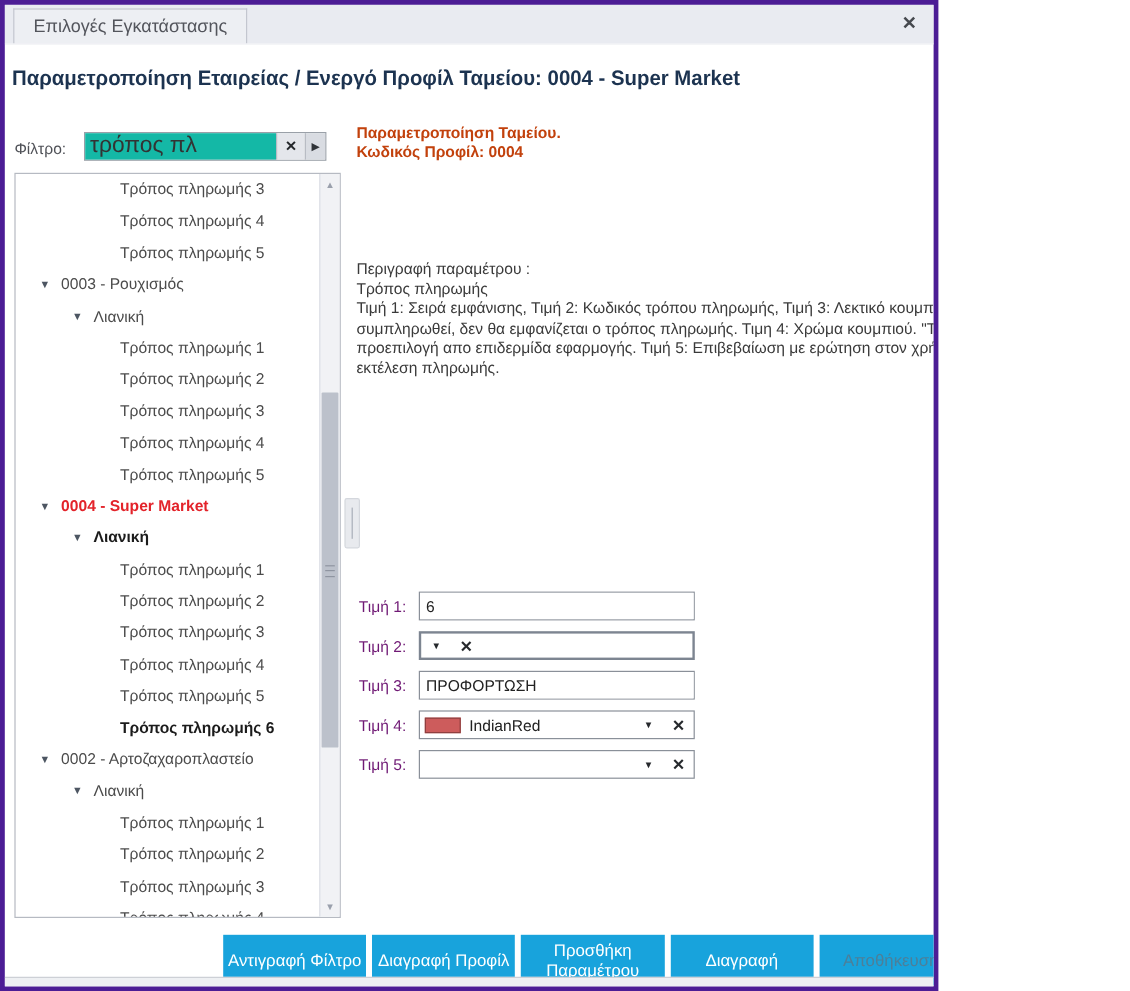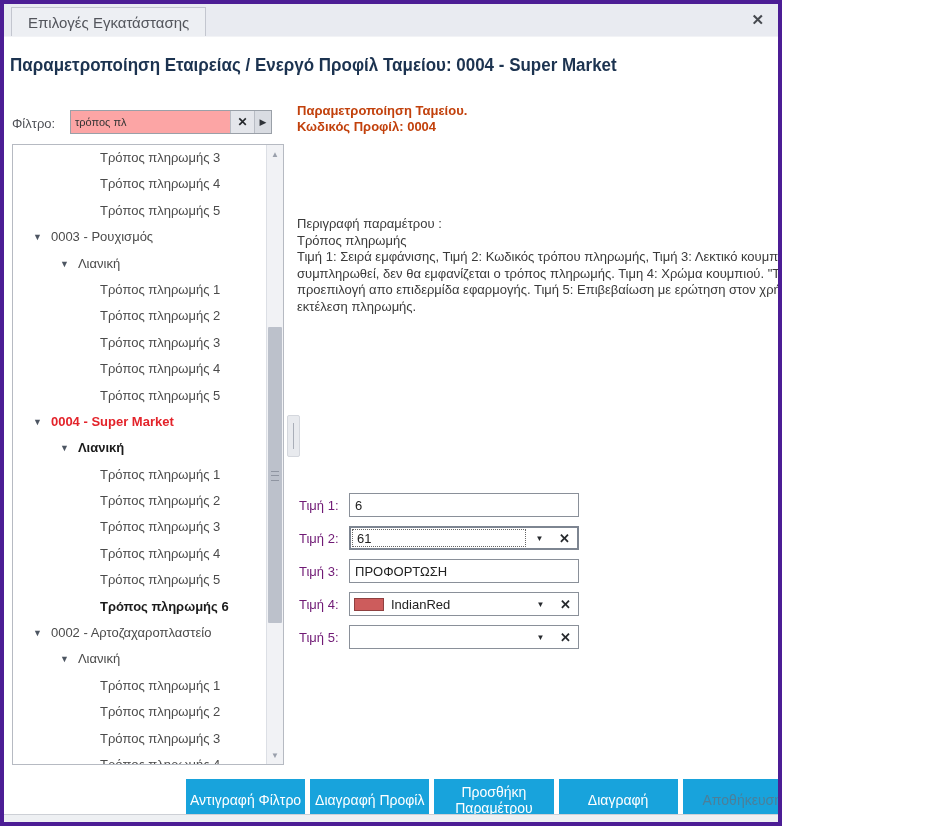--- a/index.html
+++ b/index.html
@@ -8,21 +8,21 @@
   
   .tabstrip{position:absolute;left:0;top:0;width:100%;height:32px;background:#e9ebf1;border-bottom:1px solid #f2f3f6;}
   .tab{position:absolute;left:7px;top:3px;height:29px;padding:0 16px;background:#edeff3;border:1px solid #c3c6cf;border-bottom:none;display:flex;align-items:center;font-size:15px;color:#53555c;box-sizing:border-box;}
   .win-close{position:absolute;right:14px;top:7px;font-size:15px;font-weight:bold;color:#46494f;cursor:pointer;line-height:18px;}
 
   .heading{position:absolute;left:6px;top:51px;width:930px;font-size:17.5px;font-weight:bold;color:#1c3350;transform:scaleX(.97);transform-origin:left;white-space:nowrap;}
 
   
   .filter-label{position:absolute;left:8px;top:112px;font-size:13px;color:#4f5157;}
   .filter-box{position:absolute;left:66px;top:106px;width:202px;height:24px;border:1px solid #9aa0a8;background:#fff;display:flex;box-sizing:border-box;}
-  .filter-input{flex:1;border:none;outline:none;font-size:11px;color:#333;padding:0 4px;font-family:inherit;min-width:0;background:#fca5a5;}
+  .filter-input{flex:1;border:none;outline:none;font-size:19px;color:#333;padding:0 4px;font-family:inherit;min-width:0;background:#14b8a6;}
   .filter-btn{display:flex;align-items:center;justify-content:center;cursor:pointer;border-left:1px solid #b8bcc4;box-sizing:border-box;}
   .filter-btn.clear{width:24px;background:#e4e6eb;font-size:12px;font-weight:bold;color:#24272b;}
   .filter-btn.next{width:17px;background:#d9dce2;font-size:9px;color:#2f3338;}
 
   
   .tree{position:absolute;left:8px;top:140px;width:272px;height:621px;border:1px solid #b6bac2;background:#fff;box-sizing:border-box;overflow:hidden;}
   .tree-rows{position:absolute;left:0;top:0;right:17px;bottom:0;overflow:hidden;}
   .tree-row{height:26.4px;line-height:26.4px;white-space:nowrap;font-size:13px;color:#4b4b4b;display:flex;align-items:center;cursor:default;}
   .tree-row.lvl1{padding-left:20px;}
   .tree-row.lvl2{padding-left:47px;}
@@ -204,23 +204,20 @@
   <div class="form">
       <div class="form-row" style="top: 0px;">
         <span class="form-label">Τιμή 1:</span>
         <div class="field" style="top: 0px;">
           <input class="field-input" value="6" style="">
         </div>
       </div>
       <div class="form-row" style="top: 33px;">
         <span class="form-label">Τιμή 2:</span>
         <div class="field focused" style="top: 0px;">
-          <div class="combo-value focus-rect">
-            <span>61</span>
-          </div>
           <div class="combo-btn dd">▼</div>
           <div class="combo-btn cl">✕</div>
         </div>
       </div>
       <div class="form-row" style="top: 66px;">
         <span class="form-label">Τιμή 3:</span>
         <div class="field" style="top: 0px;">
           <input class="field-input" value="ΠΡΟΦΟΡΤΩΣΗ" style="">
         </div>
       </div>

